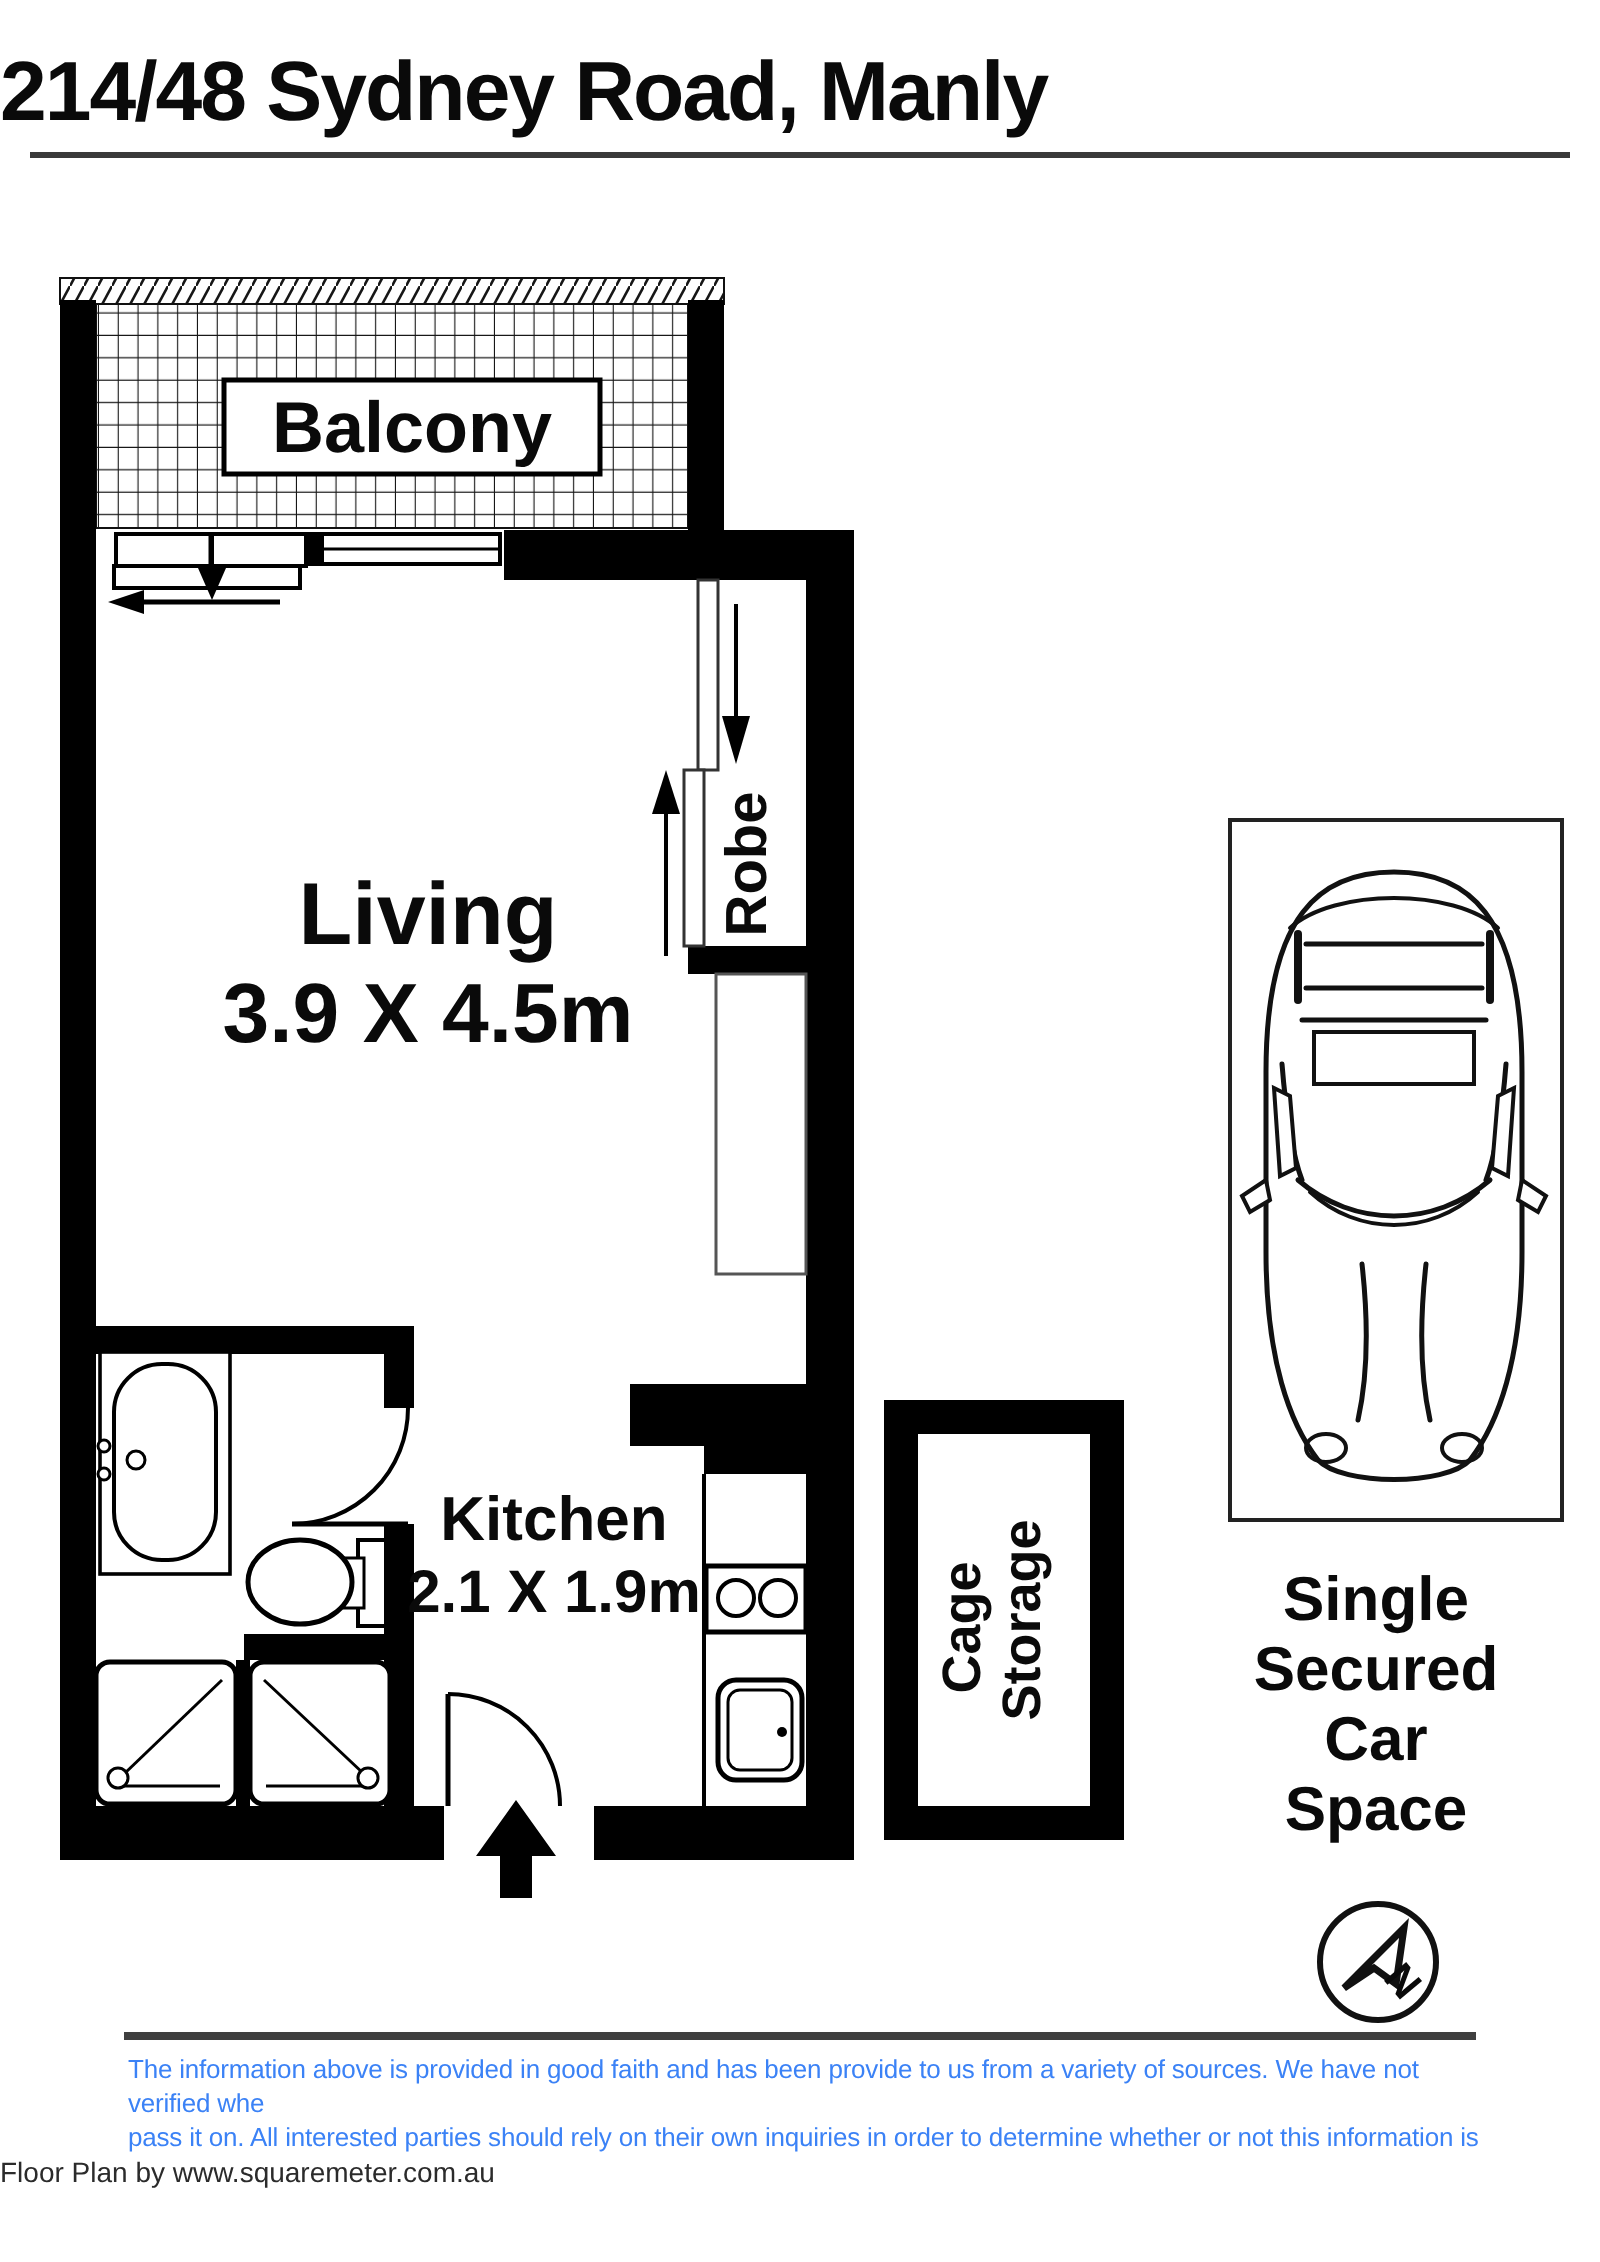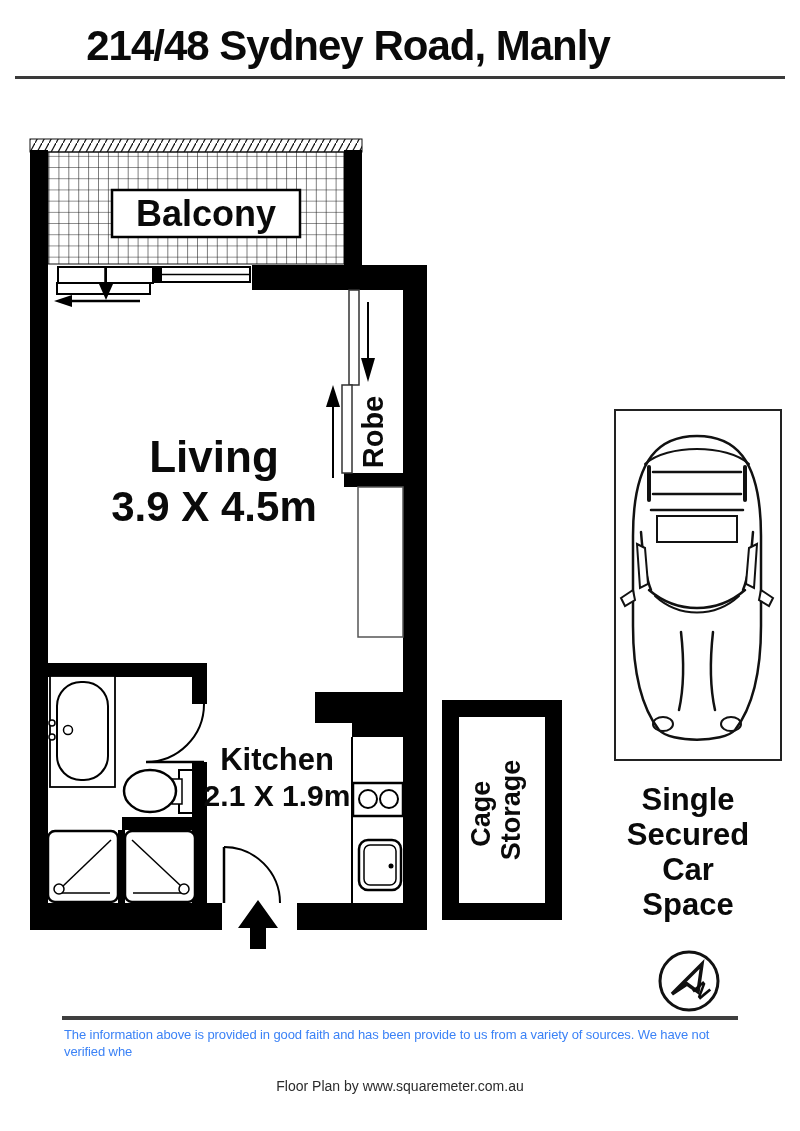--- a/index.html
+++ b/index.html
@@ -1,36 +1,36 @@
 <!DOCTYPE html>
 <html><head>
 <meta charset="utf-8">
 <style>
   html,body{margin:0;padding:0;}
   body{
     width:800px;height:1131px;position:relative;background:#ffffff;
     font-family:"Liberation Sans",sans-serif;overflow:hidden;
   }
   .page-title{
-    position:absolute;left:0;top:22px;width:696px;text-align:center;
+    position:absolute;left:0;top:22px;width:696px;
     font-size:42px;font-weight:bold;letter-spacing:-1px;color:#0a0a0a;
   }
   .rule-top{
     position:absolute;left:15px;top:76px;width:770px;height:3px;background:#3a3a3a;
   }
   .plan-svg{position:absolute;left:0;top:0;}
   .rule-bottom{
     position:absolute;left:62px;top:1016px;width:676px;height:4px;background:#3f3f3f;
   }
   .disclaimer{
     position:absolute;left:64px;top:1026px;width:676px;
     font-size:13px;line-height:17px;color:#3b82f6;letter-spacing:-0.1px;
   }
   .credit{
-    position:absolute;left:0;top:1078px;width:800px;text-align:center;
+    position:absolute;left:0;top:1078px;width:800px;text-align:left;
     font-size:14px;color:#2b2b2b;
   }
   svg text{font-family:"Liberation Sans",sans-serif;fill:#0a0a0a;}
   .room-label{font-weight:bold;}
 </style>
 </head>
 <body>
 
 <div class="page-title">214/48 Sydney Road, Manly</div>
 <div class="rule-top"></div>
@@ -206,14 +206,15 @@
   <g transform="translate(689,981)">
     <circle cx="0" cy="0" r="29" fill="#fff" stroke="#111" stroke-width="3"></circle>
     <path d="M -17,13 L 13,-17 L 9,11 L -2,3 Z" fill="#fff" stroke="#111" stroke-width="3.5" stroke-linejoin="miter"></path>
     <text transform="translate(7,14) rotate(50)" text-anchor="middle" font-size="21" font-weight="bold">N</text>
   </g>
 </svg>
 
 <div class="rule-bottom"></div>
 <div class="disclaimer">
   <div>The information above is provided in good faith and has been provide to us from a variety of sources. We have not verified whe</div>
+  <div>pass it on. All interested parties should rely on their own inquiries in order to determine whether or not this information is</div>
 </div>
 <div class="credit">Floor Plan by www.squaremeter.com.au</div>
 
 </body></html>

